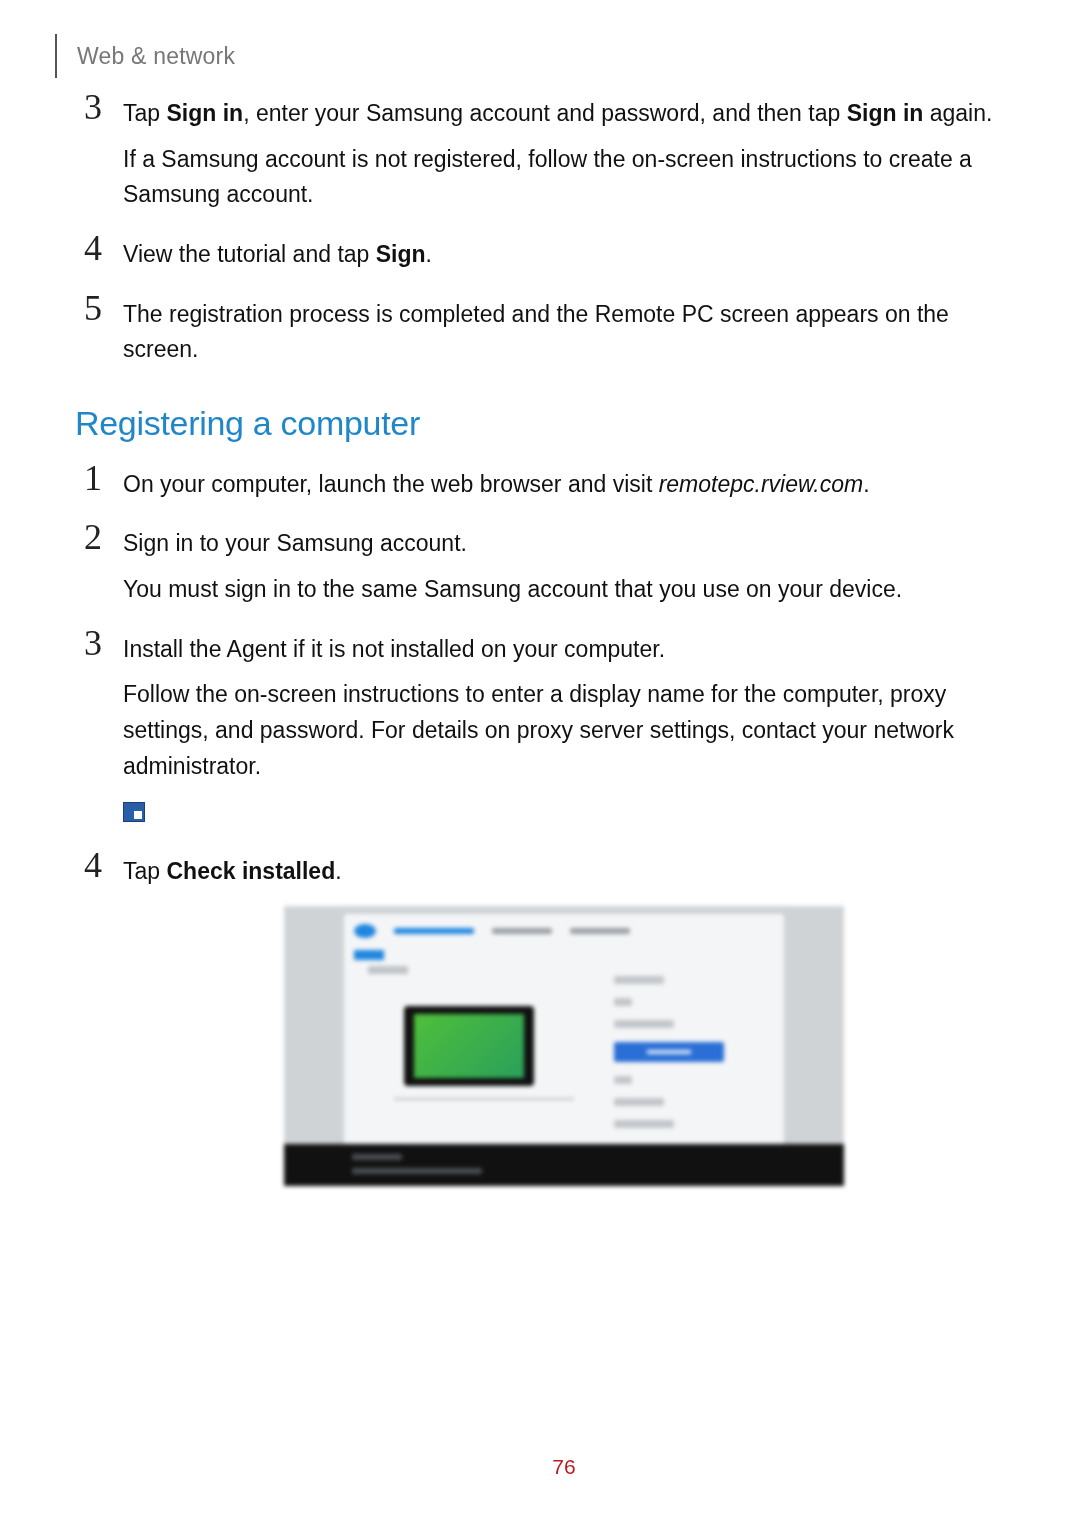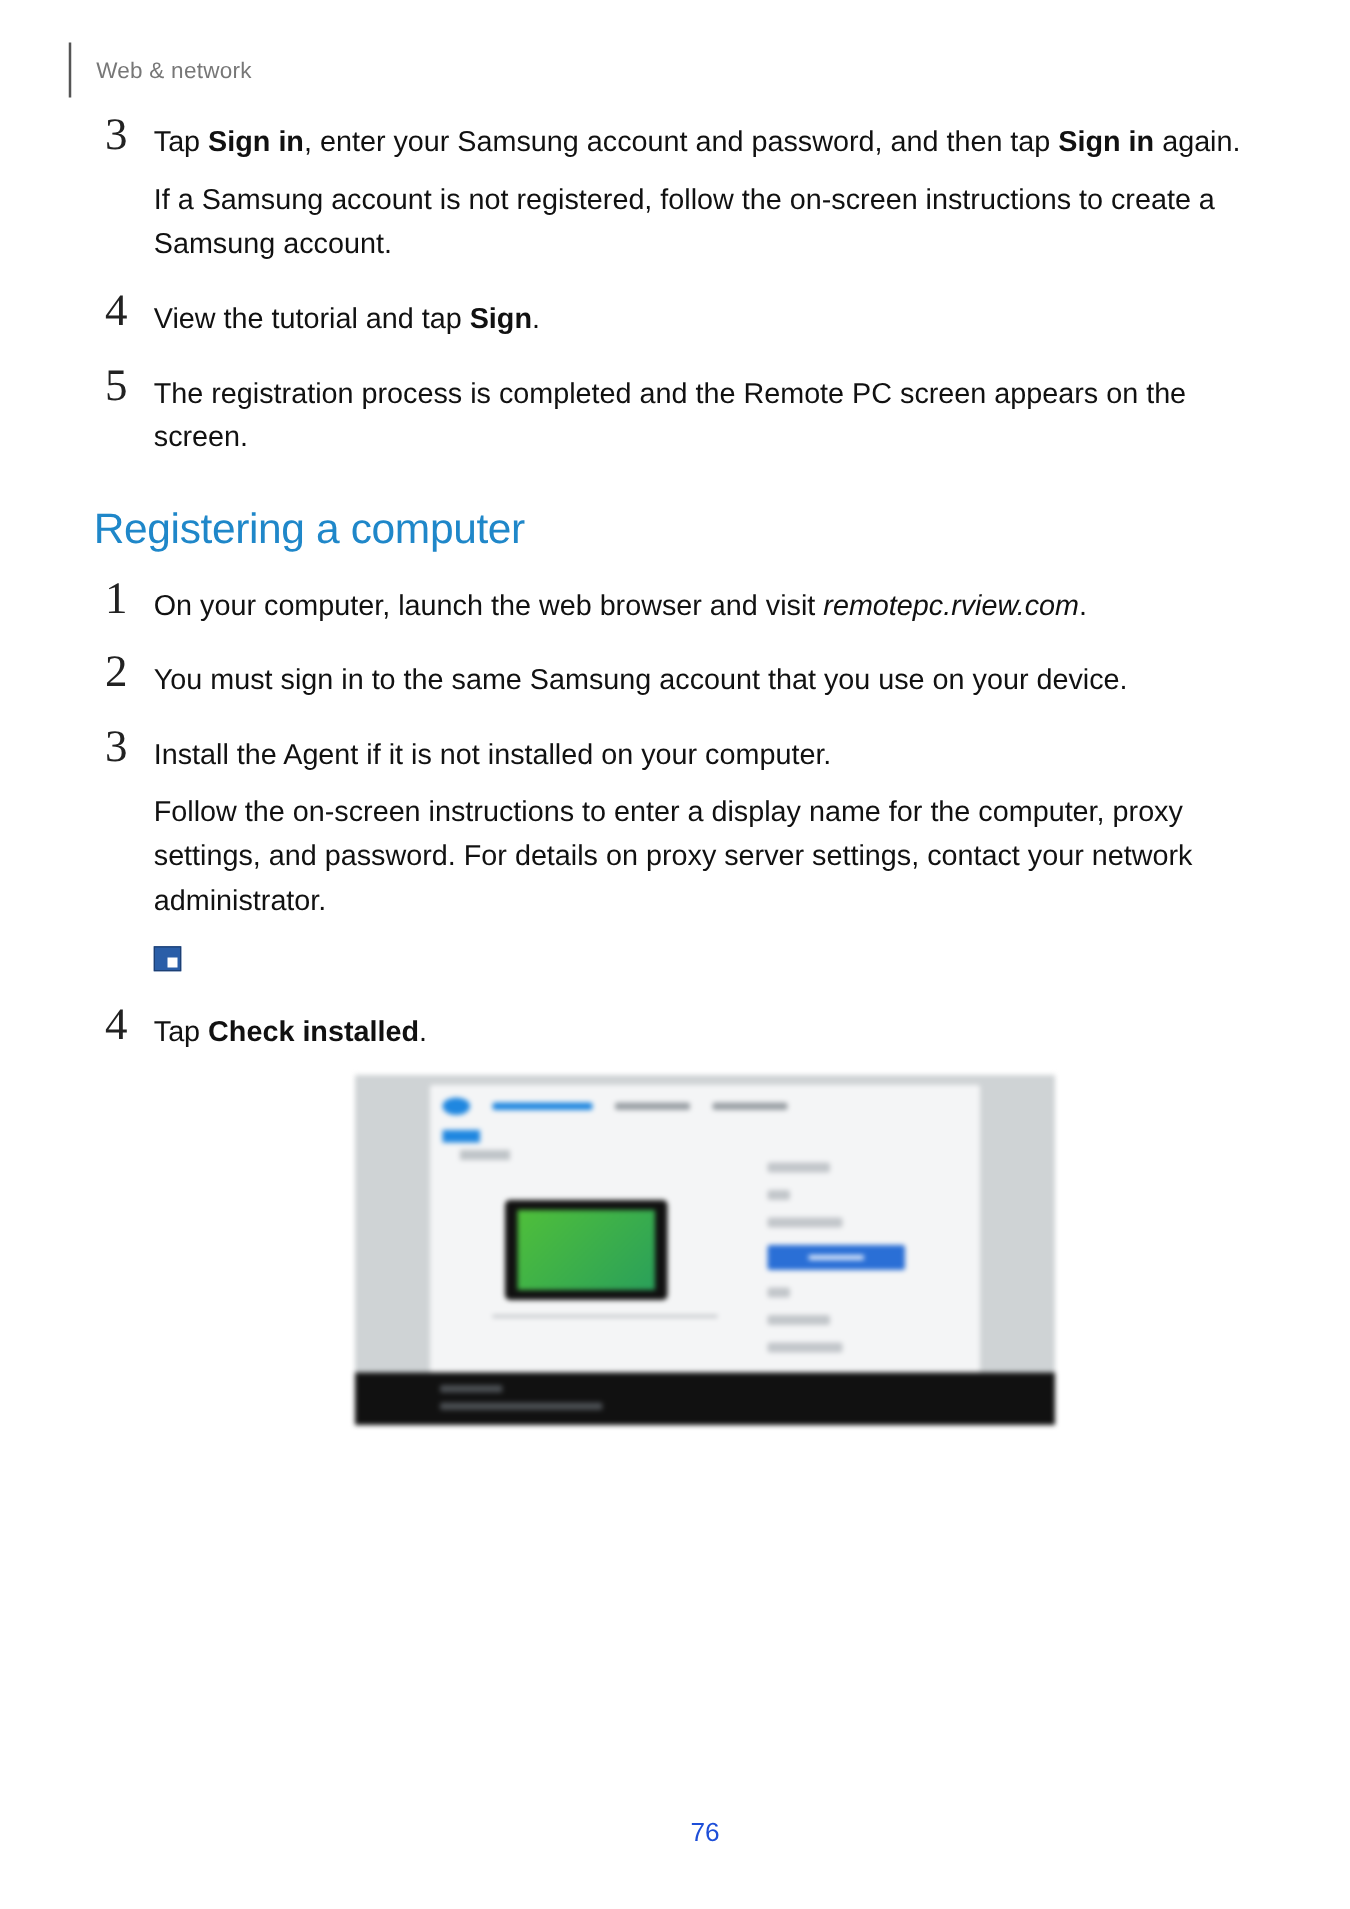--- a/index.html
+++ b/index.html
@@ -19,21 +19,21 @@
     display: flex;
     align-items: center;
     gap: 20px;
   }
   .header-rule {
     width: 2px;
     height: 44px;
     background: #555;
   }
   .header-text {
-    font-size: 18px;
+    font-size: 23px;
     color: #777;
     letter-spacing: 0.2px;
   }
   .content {
     position: absolute;
     top: 96px;
     left: 75px;
     width: 930px;
   }
   ol.steps {
@@ -148,21 +148,21 @@
   .ss-footer .fline { position:absolute; height:6px; background:#4a4e52; border-radius:2px; }
   .ss-footer .f1{ top:10px; left:68px; width:50px;}
   .ss-footer .f2{ top:24px; left:68px; width:130px;}
   .page-number {
     position: absolute;
     bottom: 48px;
     left: 0;
     width: 100%;
     text-align: center;
     font-size: 21px;
-    color: #1d4ed8;
+    color: #b91c1c;
     padding-left: 48px;
   }
 </style>
 </head>
 <body>
 
 <div class="header">
   <div class="header-rule"></div>
   <div class="header-text">Web &amp; network</div>
 </div>
@@ -202,20 +202,21 @@
       <span class="num">1</span>
       <div class="body-text">
         <p>
           <span>On your computer, launch the web browser and visit </span><span class="italic">remotepc.rview.com</span><span>.</span>
         </p>
       </div>
     </li>
     <li>
       <span class="num">2</span>
       <div class="body-text">
+        <p>Sign in to your Samsung account.</p>
         <p>You must sign in to the same Samsung account that you use on your device.</p>
       </div>
     </li>
     <li>
       <span class="num">3</span>
       <div class="body-text">
         <p>Install the Agent if it is not installed on your computer.</p>
         <p>Follow the on-screen instructions to enter a display name for the computer, proxy settings, and password. For details on proxy server settings, contact your network administrator.</p>
         <p>
           <span class="icon-inline"></span>

